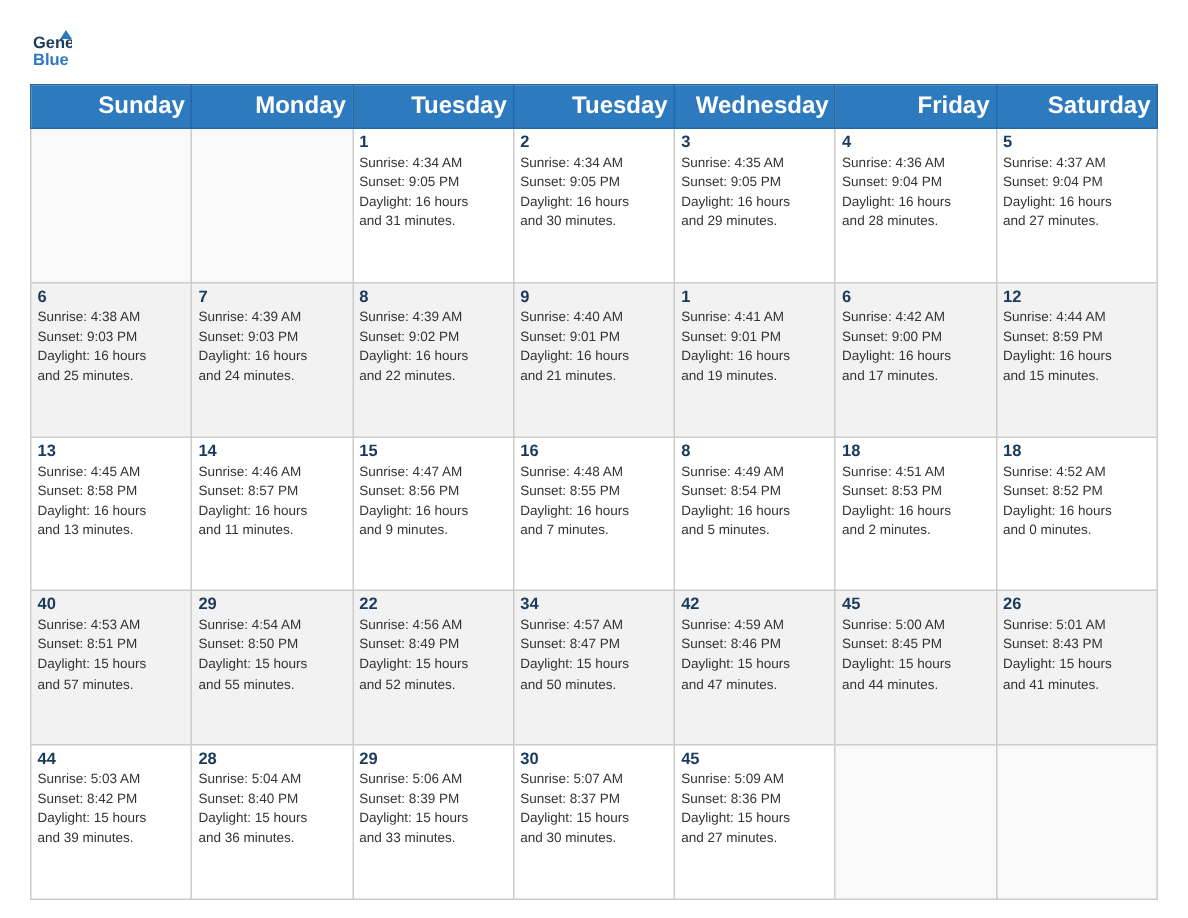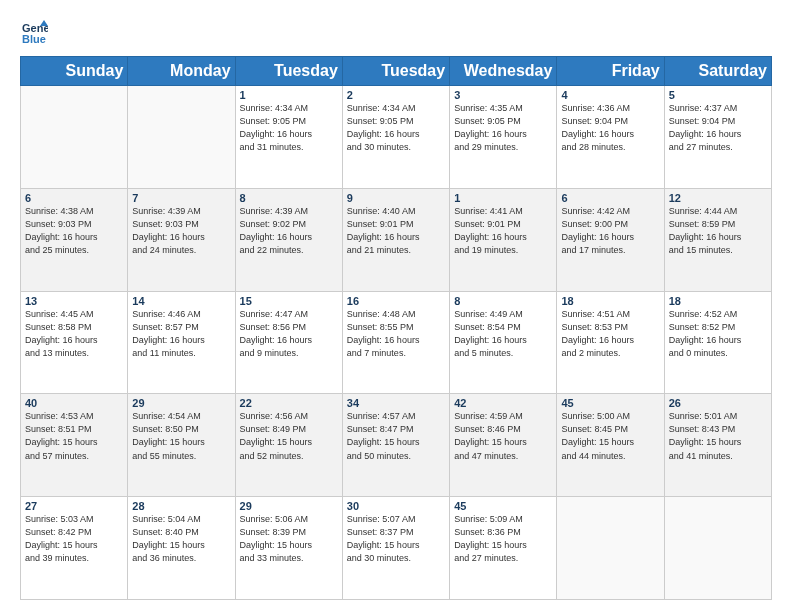--- a/index.html
+++ b/index.html
@@ -233,21 +233,21 @@
             <span class="day-num">45</span>
             <div class="day-info">Sunrise: 5:00 AM<br>Sunset: 8:45 PM<br>Daylight: 15 hours<br>and 44 minutes.</div>
           </td>
           <td>
             <span class="day-num">26</span>
             <div class="day-info">Sunrise: 5:01 AM<br>Sunset: 8:43 PM<br>Daylight: 15 hours<br>and 41 minutes.</div>
           </td>
         </tr>
         <tr>
           <td>
-            <span class="day-num">27</span>
+            <span class="day-num">44</span>
             <div class="day-info">Sunrise: 5:03 AM<br>Sunset: 8:42 PM<br>Daylight: 15 hours<br>and 39 minutes.</div>
           </td>
           <td>
             <span class="day-num">28</span>
             <div class="day-info">Sunrise: 5:04 AM<br>Sunset: 8:40 PM<br>Daylight: 15 hours<br>and 36 minutes.</div>
           </td>
           <td>
             <span class="day-num">29</span>
             <div class="day-info">Sunrise: 5:06 AM<br>Sunset: 8:39 PM<br>Daylight: 15 hours<br>and 33 minutes.</div>
           </td>

